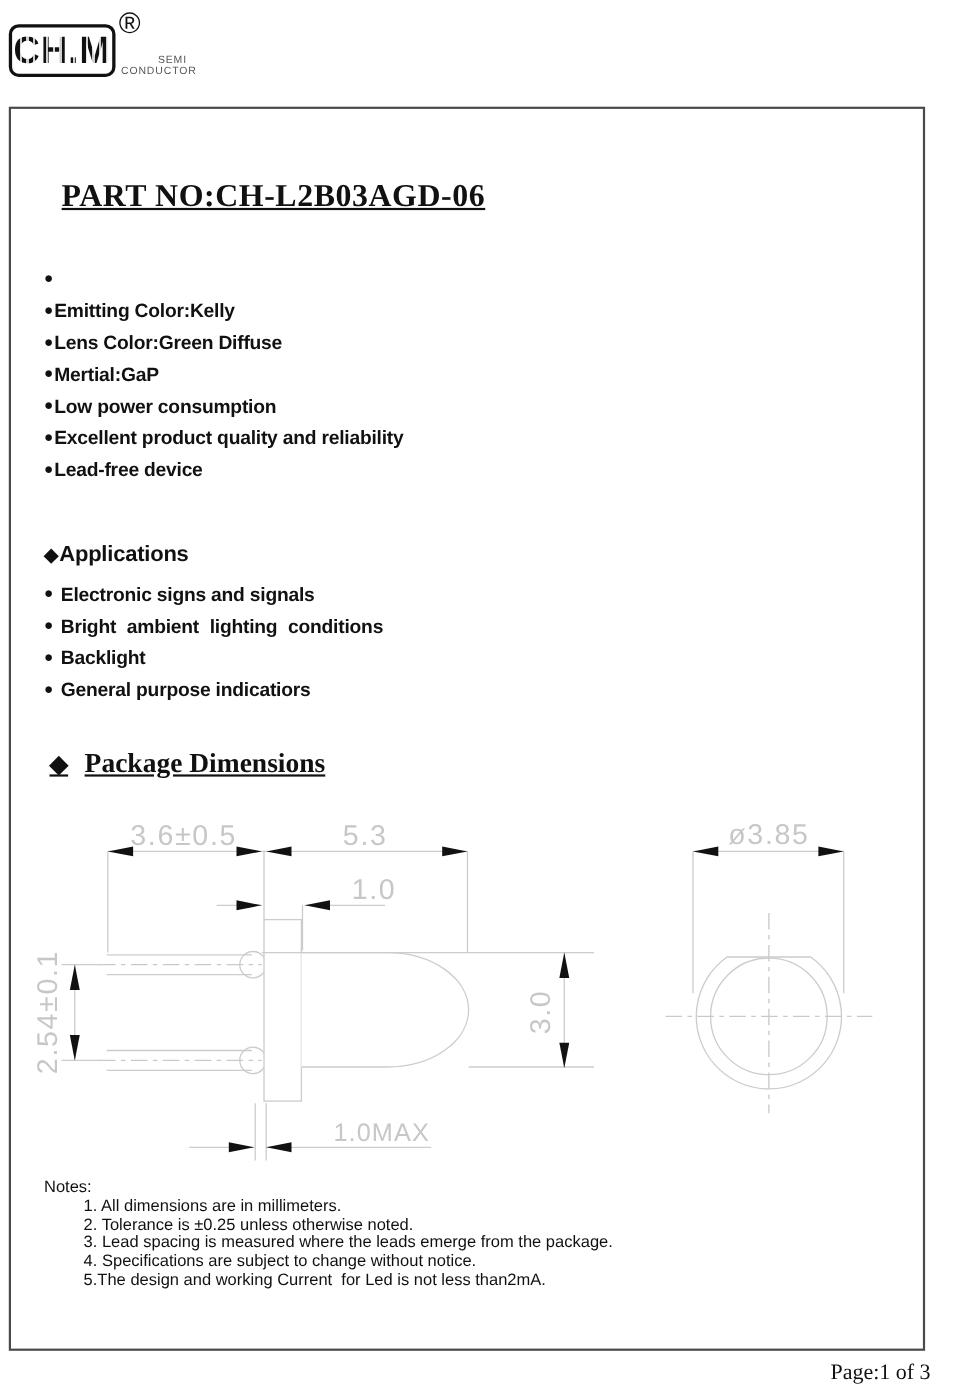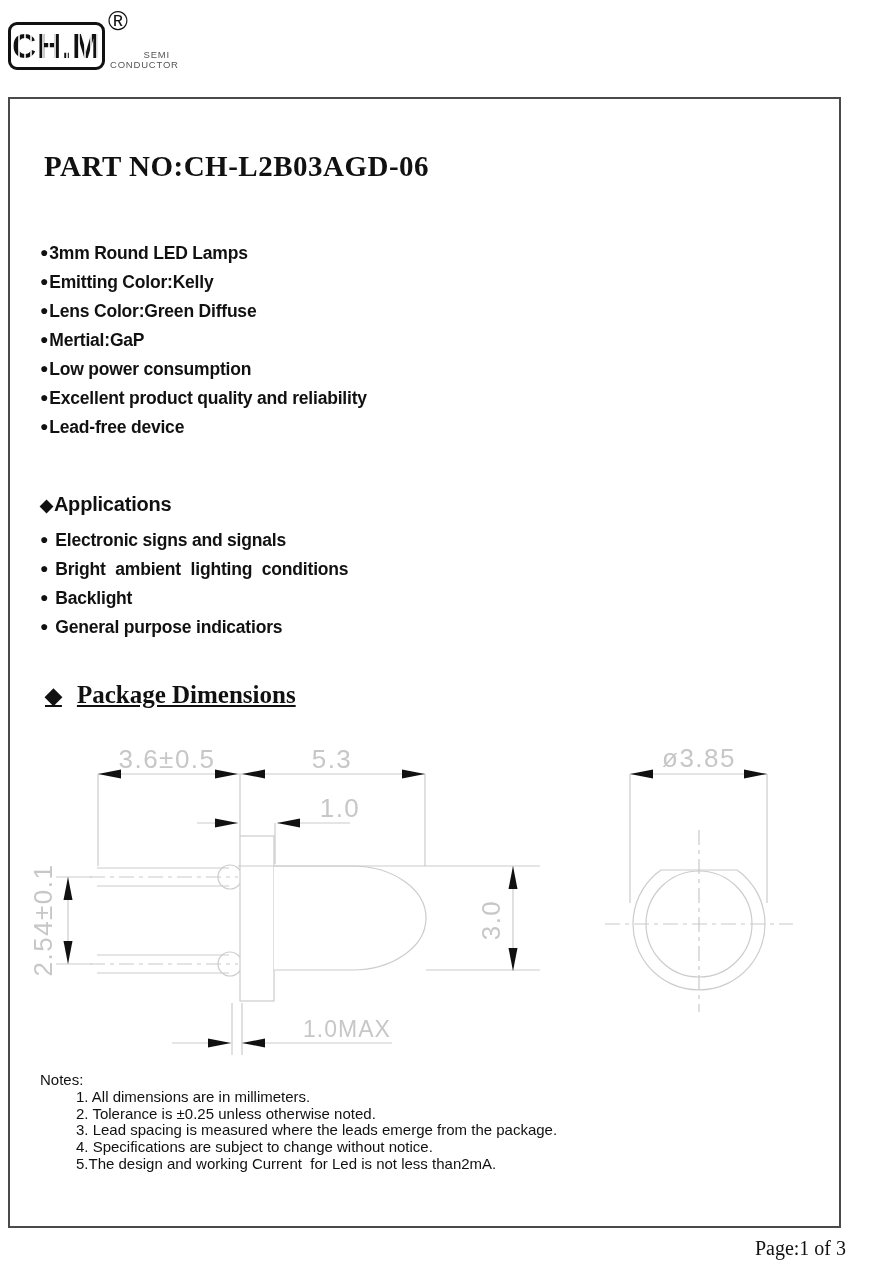--- a/index.html
+++ b/index.html
@@ -29,22 +29,22 @@
   }
 
   
   .frame {
     position:absolute; left:8px; top:97px; width:833px; height:1131px;
     border:2px solid #4a4a4a; box-sizing:border-box; background:#fff;
   }
 
   
   .part-no {
-    position:absolute; left:40px; top:146px; margin:4px;
-    font-family:"Liberation Serif", serif; font-weight:bold; font-size:29px; letter-spacing:.5px;
+    position:absolute; left:40px; top:146px; margin:16px;
+    font-family:"Liberation Serif", serif; font-weight:bold; font-size:29px; letter-spacing:.5px;text-decoration:underline;
   }
 
   
   .sec-hdr { font-weight:bold; font-size:20px; letter-spacing:-.2px; }
   .sec-hdr .diamond { font-size:17px; margin-right:1px; }
   .features-block { position:absolute; left:40px; top:229px; }
   .apps-block     { position:absolute; left:40px; top:493px; }
   .list { margin-top:10px; }
   .list-item {
     font-weight:bold; font-size:17.5px; line-height:29px; letter-spacing:-.2px;
@@ -93,21 +93,21 @@
     <div>CONDUCTOR</div>
   </div>
 
   <div class="frame"></div>
 
   <h1 class="part-no">PART NO:CH-L2B03AGD-06</h1>
 
   <section class="features-block">
     <div class="list">
 
-        <div class="list-item"><span class="bullet">●</span><span>3mm Round LED Lamps</span></div>
+        <div class="list-item"><span class="bullet">●</span></div>
 
         <div class="list-item"><span class="bullet">●</span><span>Emitting Color:Kelly</span></div>
 
         <div class="list-item"><span class="bullet">●</span><span>Lens Color:Green Diffuse</span></div>
 
         <div class="list-item"><span class="bullet">●</span><span>Mertial:GaP</span></div>
 
         <div class="list-item"><span class="bullet">●</span><span>Low power consumption</span></div>
 
         <div class="list-item"><span class="bullet">●</span><span>Excellent product quality and reliability</span></div>

